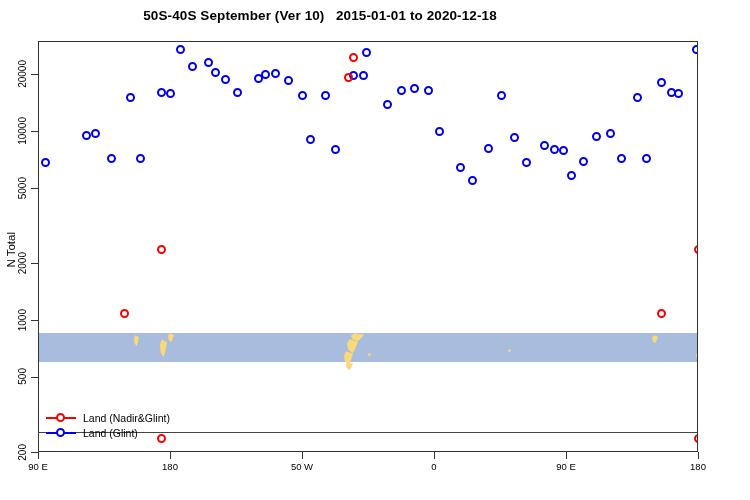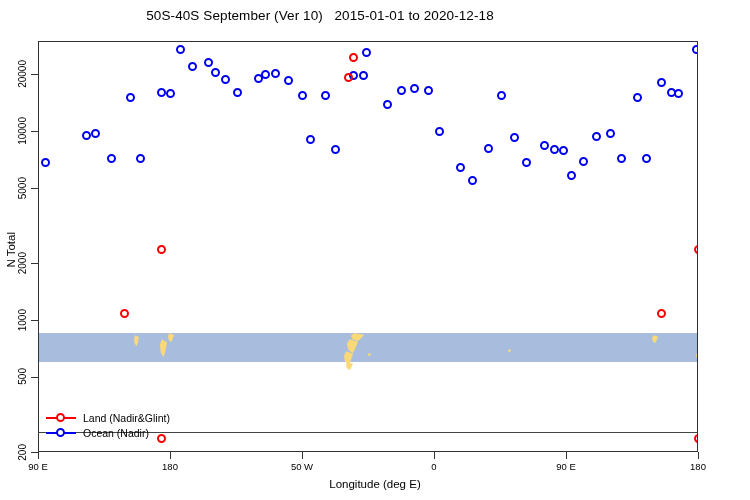--- a/index.html
+++ b/index.html
@@ -15,21 +15,21 @@
     font-family: "Liberation Sans", sans-serif;
     overflow: hidden;
   }
   #chart-title {
     position: absolute;
     left: 0;
     top: 8px;
     width: 640px;
     text-align: center;
     font-size: 13.5px;
-    font-weight: normal;
+    font-weight: bold;
     color: #000000;
     letter-spacing: 0.1px;
     white-space: pre;
   }
   
   #plot-frame {
     position: absolute;
     left: 38px;
     top: 41px;
     width: 660px;
@@ -172,21 +172,20 @@
 <body>
 
 <div id="root">
 
   <div id="chart-title">50S-40S September (Ver 10)   2015-01-01 to 2020-12-18</div>
 
   <div id="y-axis-title">
     <span>N Total</span>
   </div>
 
-  <div id="x-axis-title">Longitude (deg E)</div>
 
   <div id="plot-area">
       <div class="map-band" style="top: 292.316px; height: 28.57px; background: rgb(168, 189, 222);">
         <div class="landmass" style="left: 96px; top: 2px; width: 5px; height: 11px; background: rgb(251, 217, 120); clip-path: polygon(25% 0%, 100% 18%, 78% 62%, 52% 100%, 10% 72%, 0% 30%);"></div>
         <div class="landmass" style="left: 130px; top: 0px; width: 6px; height: 9px; background: rgb(251, 217, 120); clip-path: polygon(25% 0%, 100% 18%, 78% 62%, 52% 100%, 10% 72%, 0% 30%);"></div>
         <div class="landmass" style="left: 122px; top: 6px; width: 7px; height: 18px; background: rgb(251, 217, 120); clip-path: polygon(25% 0%, 100% 18%, 78% 62%, 52% 100%, 10% 72%, 0% 30%);"></div>
         <div class="landmass" style="left: 313px; top: 0px; width: 13px; height: 8px; background: rgb(251, 217, 120); clip-path: polygon(25% 0%, 100% 18%, 78% 62%, 52% 100%, 10% 72%, 0% 30%);"></div>
         <div class="landmass" style="left: 309px; top: 6px; width: 11px; height: 14px; background: rgb(251, 217, 120); clip-path: polygon(25% 0%, 100% 18%, 78% 62%, 52% 100%, 10% 72%, 0% 30%);"></div>
         <div class="landmass" style="left: 306px; top: 18px; width: 9px; height: 14px; background: rgb(251, 217, 120); clip-path: polygon(25% 0%, 100% 18%, 78% 62%, 52% 100%, 10% 72%, 0% 30%);"></div>
         <div class="landmass" style="left: 308px; top: 29px; width: 7px; height: 8px; background: rgb(251, 217, 120); clip-path: polygon(25% 0%, 100% 18%, 78% 62%, 52% 100%, 10% 72%, 0% 30%);"></div>
@@ -306,17 +305,17 @@
           <div class="bar" style="background: rgb(251, 0, 0);"></div>
           <div class="ring" style="border-color: rgb(251, 0, 0);"></div>
         </div>
         <div class="legend-label">Land (Nadir&amp;Glint)</div>
       </div>
       <div class="legend-row">
         <div class="legend-sym">
           <div class="bar" style="background: rgb(0, 0, 238);"></div>
           <div class="ring" style="border-color: rgb(0, 0, 238);"></div>
         </div>
-        <div class="legend-label">Ocean (Nadir)</div>
+        <div class="legend-label">Land (Glint)</div>
       </div>
     </div>
 
 </div>
 
 </body></html>

